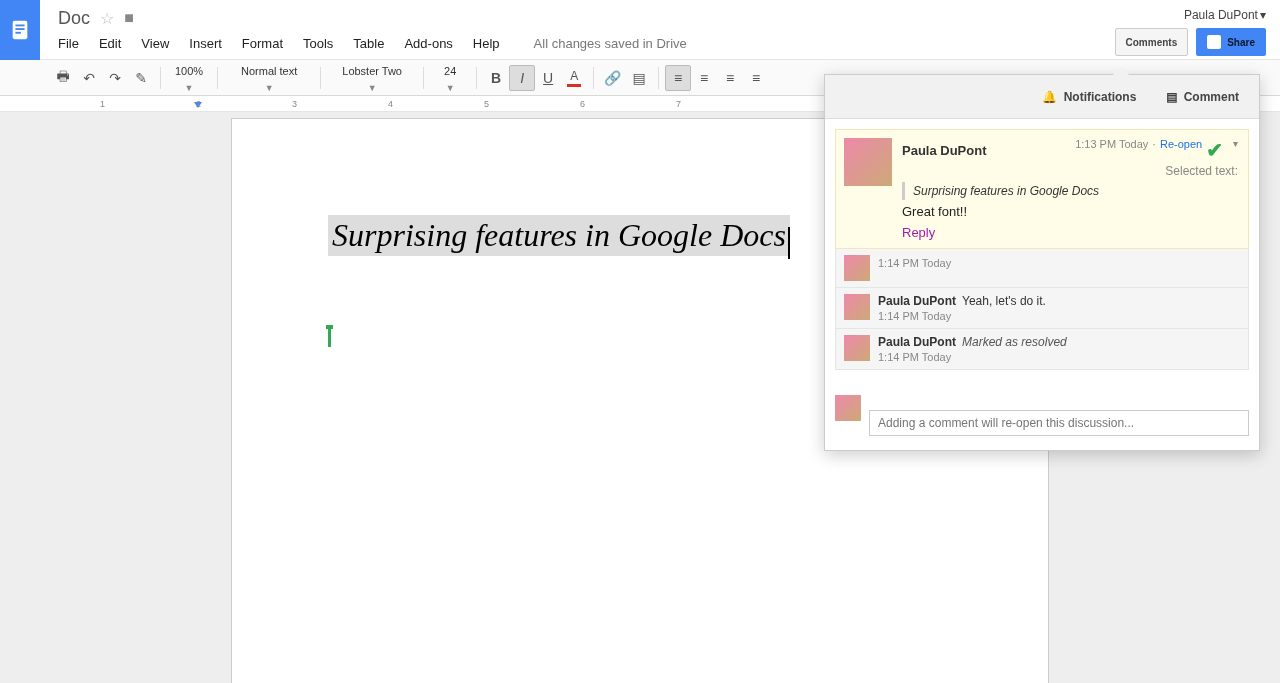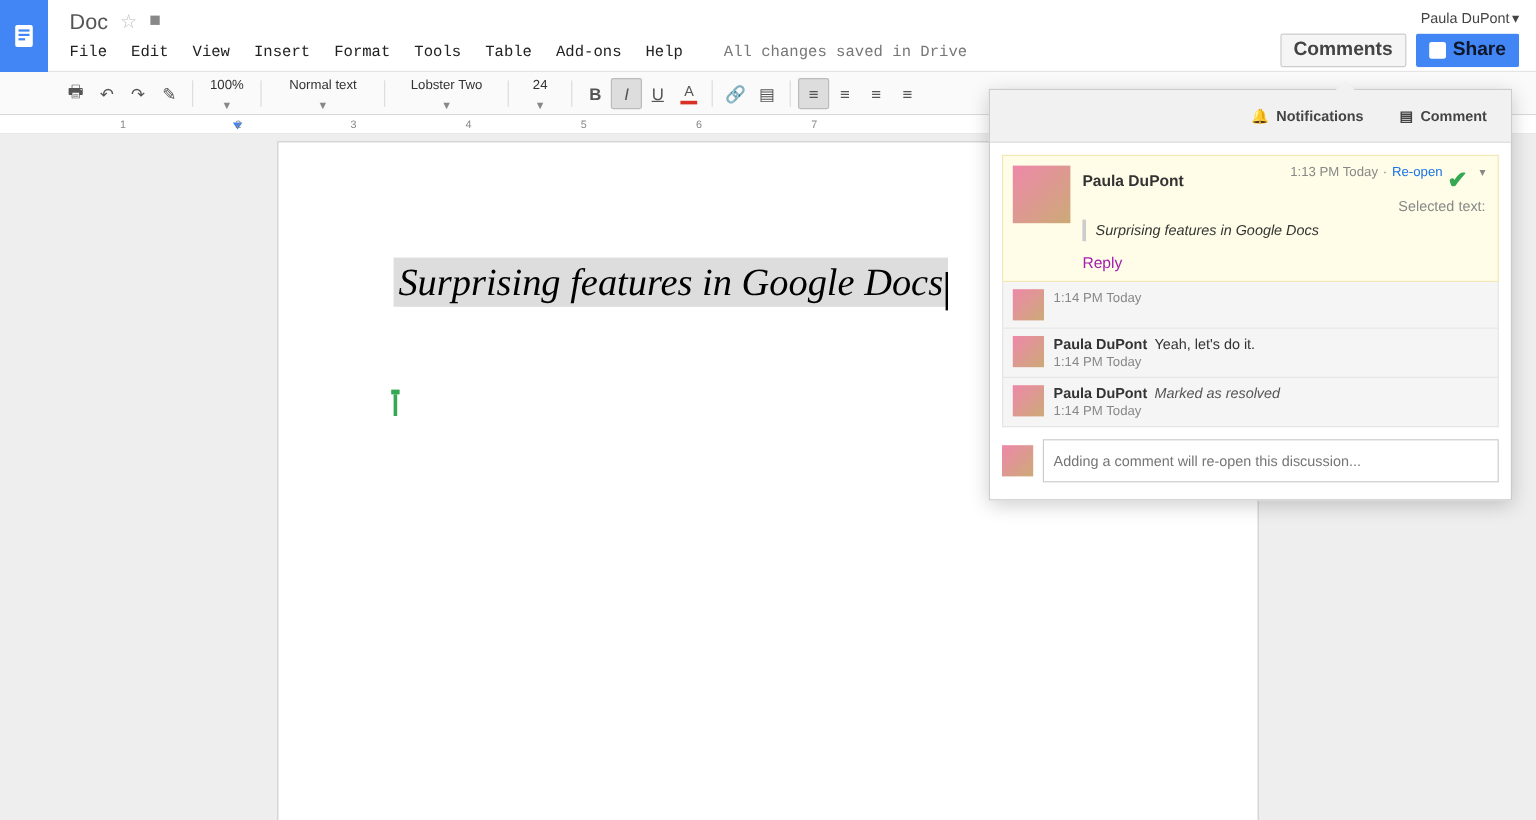--- a/index.html
+++ b/index.html
@@ -8,26 +8,26 @@
   
   .header { display: flex; align-items: flex-start; border-bottom: 1px solid #e5e5e5; height: 60px; position: relative; }
   .logo-box { width: 40px; height: 60px; background: #4285f4; display: flex; align-items: center; justify-content: center; }
   .logo-box svg { width: 22px; height: 28px; }
   .title-area { flex: 1; padding: 6px 12px 0 18px; }
   .title-row { display: flex; align-items: center; gap: 10px; height: 24px; }
   .doc-title { font-size: 18px; color: #555; }
   .star-icon, .folder-icon { color: #bbb; font-size: 16px; cursor: pointer; }
   .folder-icon { color: #888; }
   .menubar { display: flex; gap: 20px; margin-top: 6px; align-items: center; }
-  .menubar span { font-size: 13px; color: #222; cursor: pointer; font-family: Liberation Mono, monospace; }
+  .menubar span { font-size: 13px; color: #222; cursor: pointer; }
   .menubar .save-status { color: #777; margin-left: 14px; cursor: default; }
   .header-right { position: absolute; right: 14px; top: 8px; display: flex; flex-direction: column; align-items: flex-end; gap: 6px; }
   .user-label { font-size: 12px; color: #444; display:flex; align-items:center; gap:2px; cursor:pointer; }
   .btn-row { display: flex; gap: 8px; }
-  .btn { height: 28px; padding: 12px 10px; border-radius: 2px; font-size: 16px; font-weight: bold; display: flex; align-items: center; gap: 6px; cursor: pointer; border:1px solid transparent; }
+  .btn { height: 28px; padding: 12px 10px; border-radius: 2px; font-size: 10px; font-weight: bold; display: flex; align-items: center; gap: 6px; cursor: pointer; border:1px solid transparent; }
   .btn-comments { background: #f5f5f5; border:1px solid #ccc; color:#444; }
   .btn-share { background: #4285f4; color: #0f172a; }
   .btn-share .share-ic { width:14px; height:14px; background:#fff; border-radius:2px; display:inline-block; position:relative; }
   
   
   .toolbar { height: 36px; border-bottom: 1px solid #d9d9d9; background: #fafafa; display: flex; align-items: center; padding: 0 12px 0 50px; gap: 0; font-size: 11px; color:#333; }
   .tb-sep { width:1px; height:22px; background:#ddd; margin:0 6px; }
   .tb-btn { height:26px; min-width:26px; display:flex; align-items:center; justify-content:center; cursor:pointer; padding:0 4px; border-radius:2px; }
   .tb-select { display:flex; align-items:center; gap:6px; padding:0 8px; height:26px; cursor:pointer;flex-direction:column; }
   .tb-select .caret { font-size:9px; color:#888; }
@@ -72,21 +72,21 @@
   .reply-link { color:#a21caf; font-size:13px; margin-top:6px; display:inline-block; cursor:pointer; }
   
   .reply-item { background:#f5f5f5; border:1px solid #e5e5e5; border-top:none; padding:6px 8px; display:flex; gap:8px; font-size:12px; }
   .reply-body { flex:1; }
   .reply-text { color:#333; }
   .reply-text .author { margin-right:6px; }
   .reply-text .action-text { font-style:italic; color:#555; }
   .reply-time { color:#888; font-size:11px; margin-top:2px; }
   
   .reply-input-row { display:flex; gap:8px; margin-top:10px; align-items:center; }
-  .reply-input { flex:1; border:1px solid #ccc; height:36px; padding:0 8px; font-size:12px; color:#888; }
+  .reply-input { flex:1; border:1px solid #ccc; height:26px; padding:0 8px; font-size:12px; color:#888;margin-top:30px; }
 </style>
 </head>
 <body>
 
 <div class="header">
   <div class="logo-box">
     <svg viewBox="0 0 24 24">
         <rect x="4" y="2" width="16" height="20" rx="2" fill="#fff"></rect>
         <rect x="7" y="6" width="10" height="2" fill="#4285f4"></rect>
         <rect x="7" y="10" width="10" height="2" fill="#4285f4"></rect>
@@ -240,20 +240,21 @@
           <span class="meta">
             <span>1:13 PM Today</span>
             <span>·</span>
             <span class="reopen">Re-open</span>
             <span class="checkmark">✔</span>
             <span class="dropdown-caret">▾</span>
           </span>
         </div>
         <div class="selected-label">Selected text:</div>
         <div class="quote">Surprising features in Google Docs</div>
+        <div class="comment-text">Great font!!</div>
         <span class="reply-link">Reply</span>
       </div>
     </div>
     <div id="replies-container">
         <div class="reply-item">
     <div class="avatar small"></div>
     <div class="reply-body">
       <div class="reply-time">1:14 PM Today</div>
     </div>
         </div>

